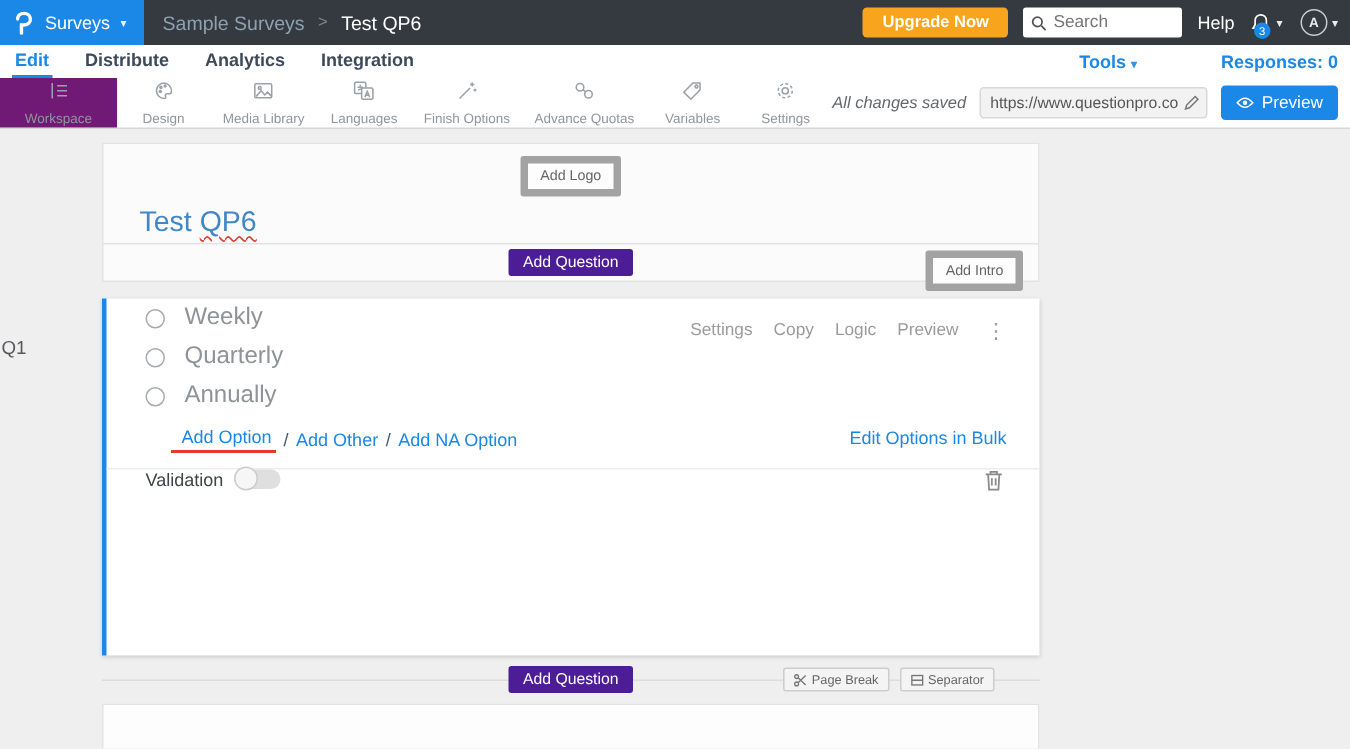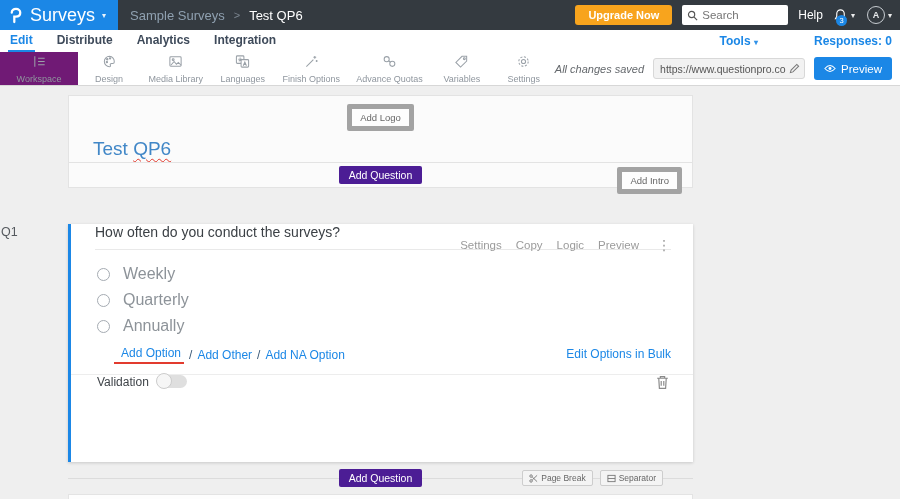--- a/index.html
+++ b/index.html
@@ -3,21 +3,21 @@
 <meta charset="utf-8">
 <style>
   * { margin:0; padding:0; box-sizing:border-box; }
   html,body { width:900px; height:499px; overflow:hidden; }
   body { font-family:"Liberation Sans", sans-serif; background:#efefef; }
   .app { position:relative; width:900px; height:499px; }
 
   
   .topbar { height:30px; background:#343a40; display:flex; align-items:center; color:#fff; }
   .logo-box { height:30px; background:#1b87e6; display:flex; align-items:center; gap:7px; padding:0 12px 0 9px; cursor:pointer; }
-  .product { font-size:18px; font-weight:500; }
+  .product { font-size:12px; font-weight:500; }
   .caret { font-size:8px; color:#fff; opacity:.9; }
   .crumbs { display:flex; align-items:center; gap:9px; margin-left:12px; font-size:13px; }
   .crumb.parent { color:#8fa0b0; cursor:pointer; }
   .crumb-sep { color:#7c8690; font-size:11px; }
   .crumb.current { color:#fff; }
   .top-right { margin-left:auto; display:flex; align-items:center; gap:10px; padding-right:8px; }
   .upgrade { background:#f8a41d; border:none; color:#fff; font-weight:bold; font-size:11px; padding:4px 13px; border-radius:3px; cursor:pointer; font-family:inherit; }
   .searchbox { width:106px; height:20px; background:#fff; border-radius:2px; display:flex; align-items:center; gap:4px; padding:0 5px; }
   .searchbox input { border:none; outline:none; width:80px; font-size:11.5px; font-family:inherit; color:#333; background:transparent; }
   .help { font-size:12px; cursor:pointer; }
@@ -251,21 +251,20 @@
       </div>
 
       <section class="question-card">
         <div class="q-menu">
           <span class="q-menu-link">Settings</span>
           <span class="q-menu-link">Copy</span>
           <span class="q-menu-link">Logic</span>
           <span class="q-menu-link">Preview</span>
           <span class="kebab">⋮</span>
         </div>
-        <div class="q-text">How often do you conduct the surveys?</div>
         <div class="options">
           <div class="opt-row">
             <span class="radio"></span>
             <span class="opt-label">Weekly</span>
           </div>
           <div class="opt-row">
             <span class="radio"></span>
             <span class="opt-label">Quarterly</span>
           </div>
           <div class="opt-row">

